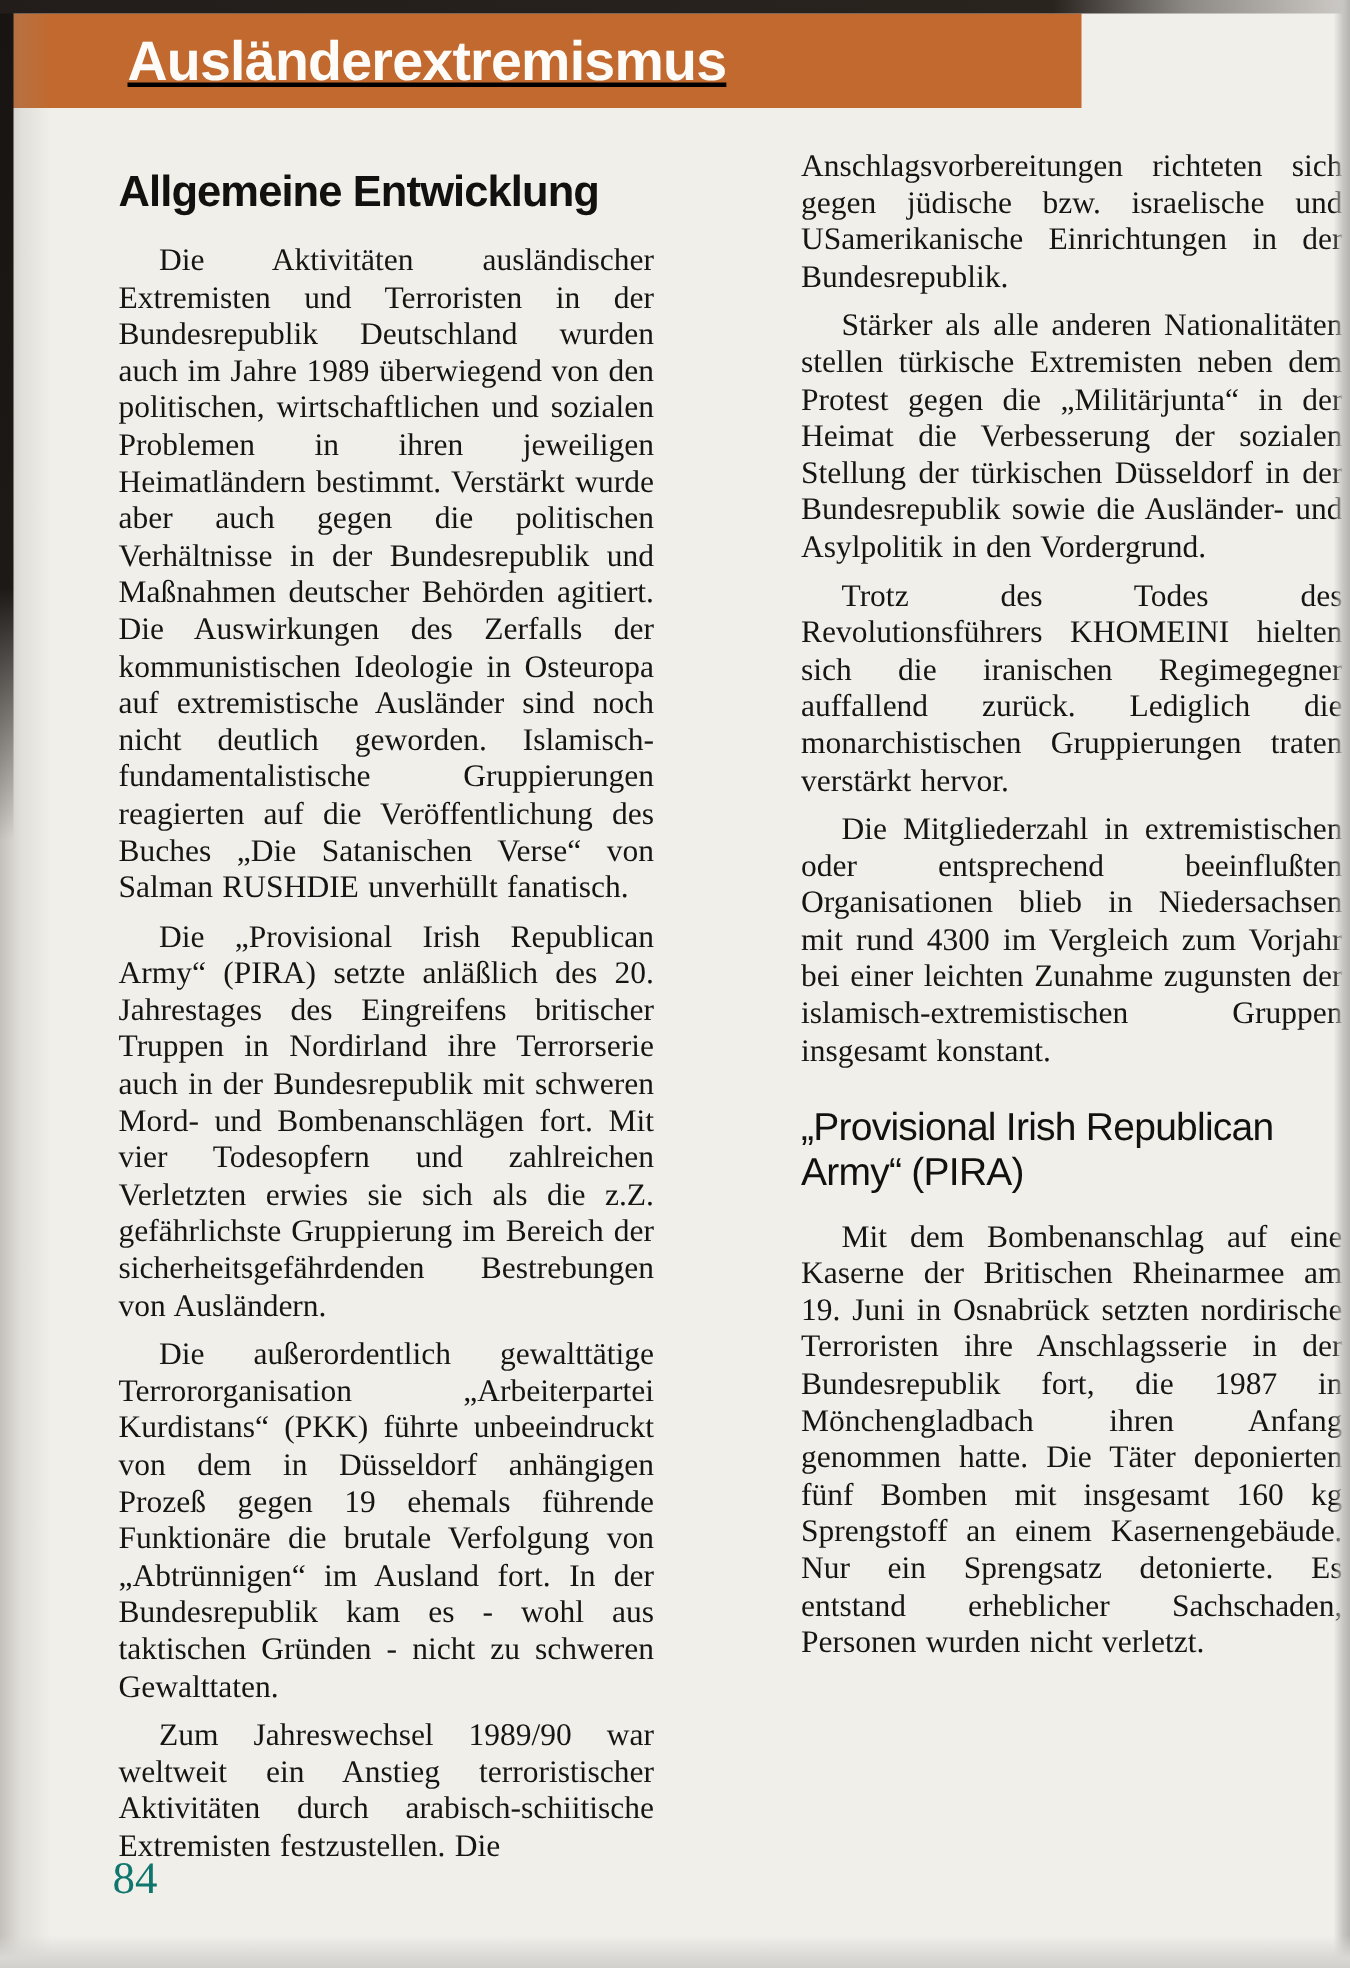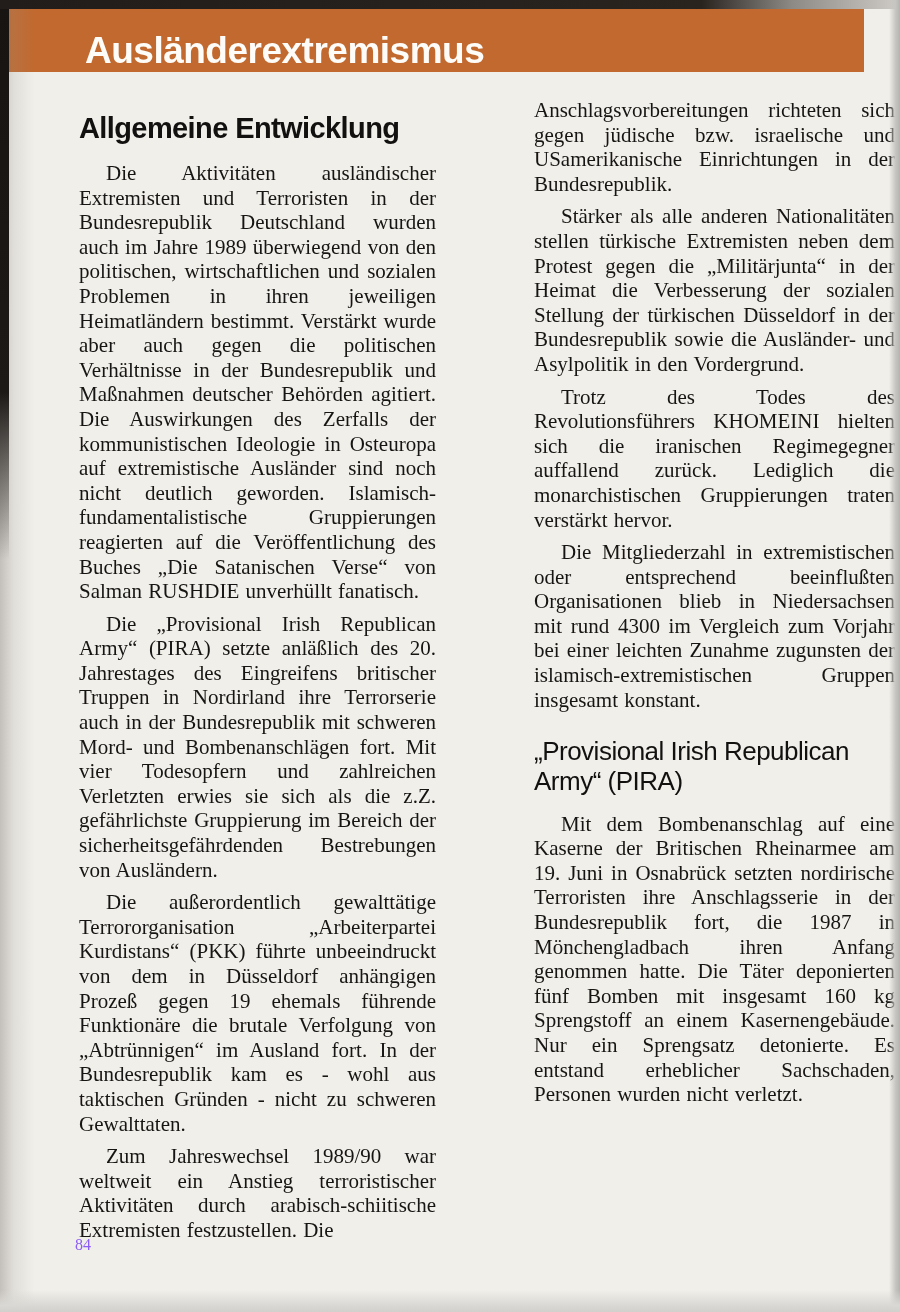--- a/index.html
+++ b/index.html
@@ -31,23 +31,23 @@
   .edge-right{
     position:absolute;right:0;top:0;width:11px;height:1312px;
     background:linear-gradient(90deg,rgba(130,128,125,0) 0%,#c7c5c1 60%,#b5b3b0 100%);
   }
   .edge-bottom{
     position:absolute;left:0;bottom:0;width:900px;height:22px;
     background:linear-gradient(180deg,rgba(200,198,194,0) 0%,#dad8d4 70%,#d2d0cc 100%);
   }
   
   .chapter-bar{
-    position:absolute;left:0;top:9px;width:864px;height:63px;
+    position:absolute;left:0;top:9px;width:721px;height:63px;
     background:#c1692f;
-    display:flex;align-items:flex-end;
+    display:flex;align-items:center;text-decoration:underline;
   }
   .chapter-bar .title{
     margin-left:85px;
     color:#fdfcf9;
     font-family:"Liberation Sans", sans-serif;
     font-weight:bold;
     font-size:37px;
     letter-spacing:-0.5px;
   }
   
@@ -78,21 +78,21 @@
     margin:0 0 8px 0;
     font-size:21px;
     line-height:24.6px;
     text-align:justify;
     text-indent:27px;
     word-spacing:1px;
   }
   p.body.noindent{text-indent:0;}
   .page-number{
     position:absolute;left:75px;top:1236px;
-    font-size:16px;color:#8b5cf6;
+    font-size:30px;color:#0f766e;
   }
 </style>
 </head>
 <body>
 
 <div class="scan">
 
   <div class="chapter-bar">
     <span class="title">Ausländerextremismus</span>
   </div>

